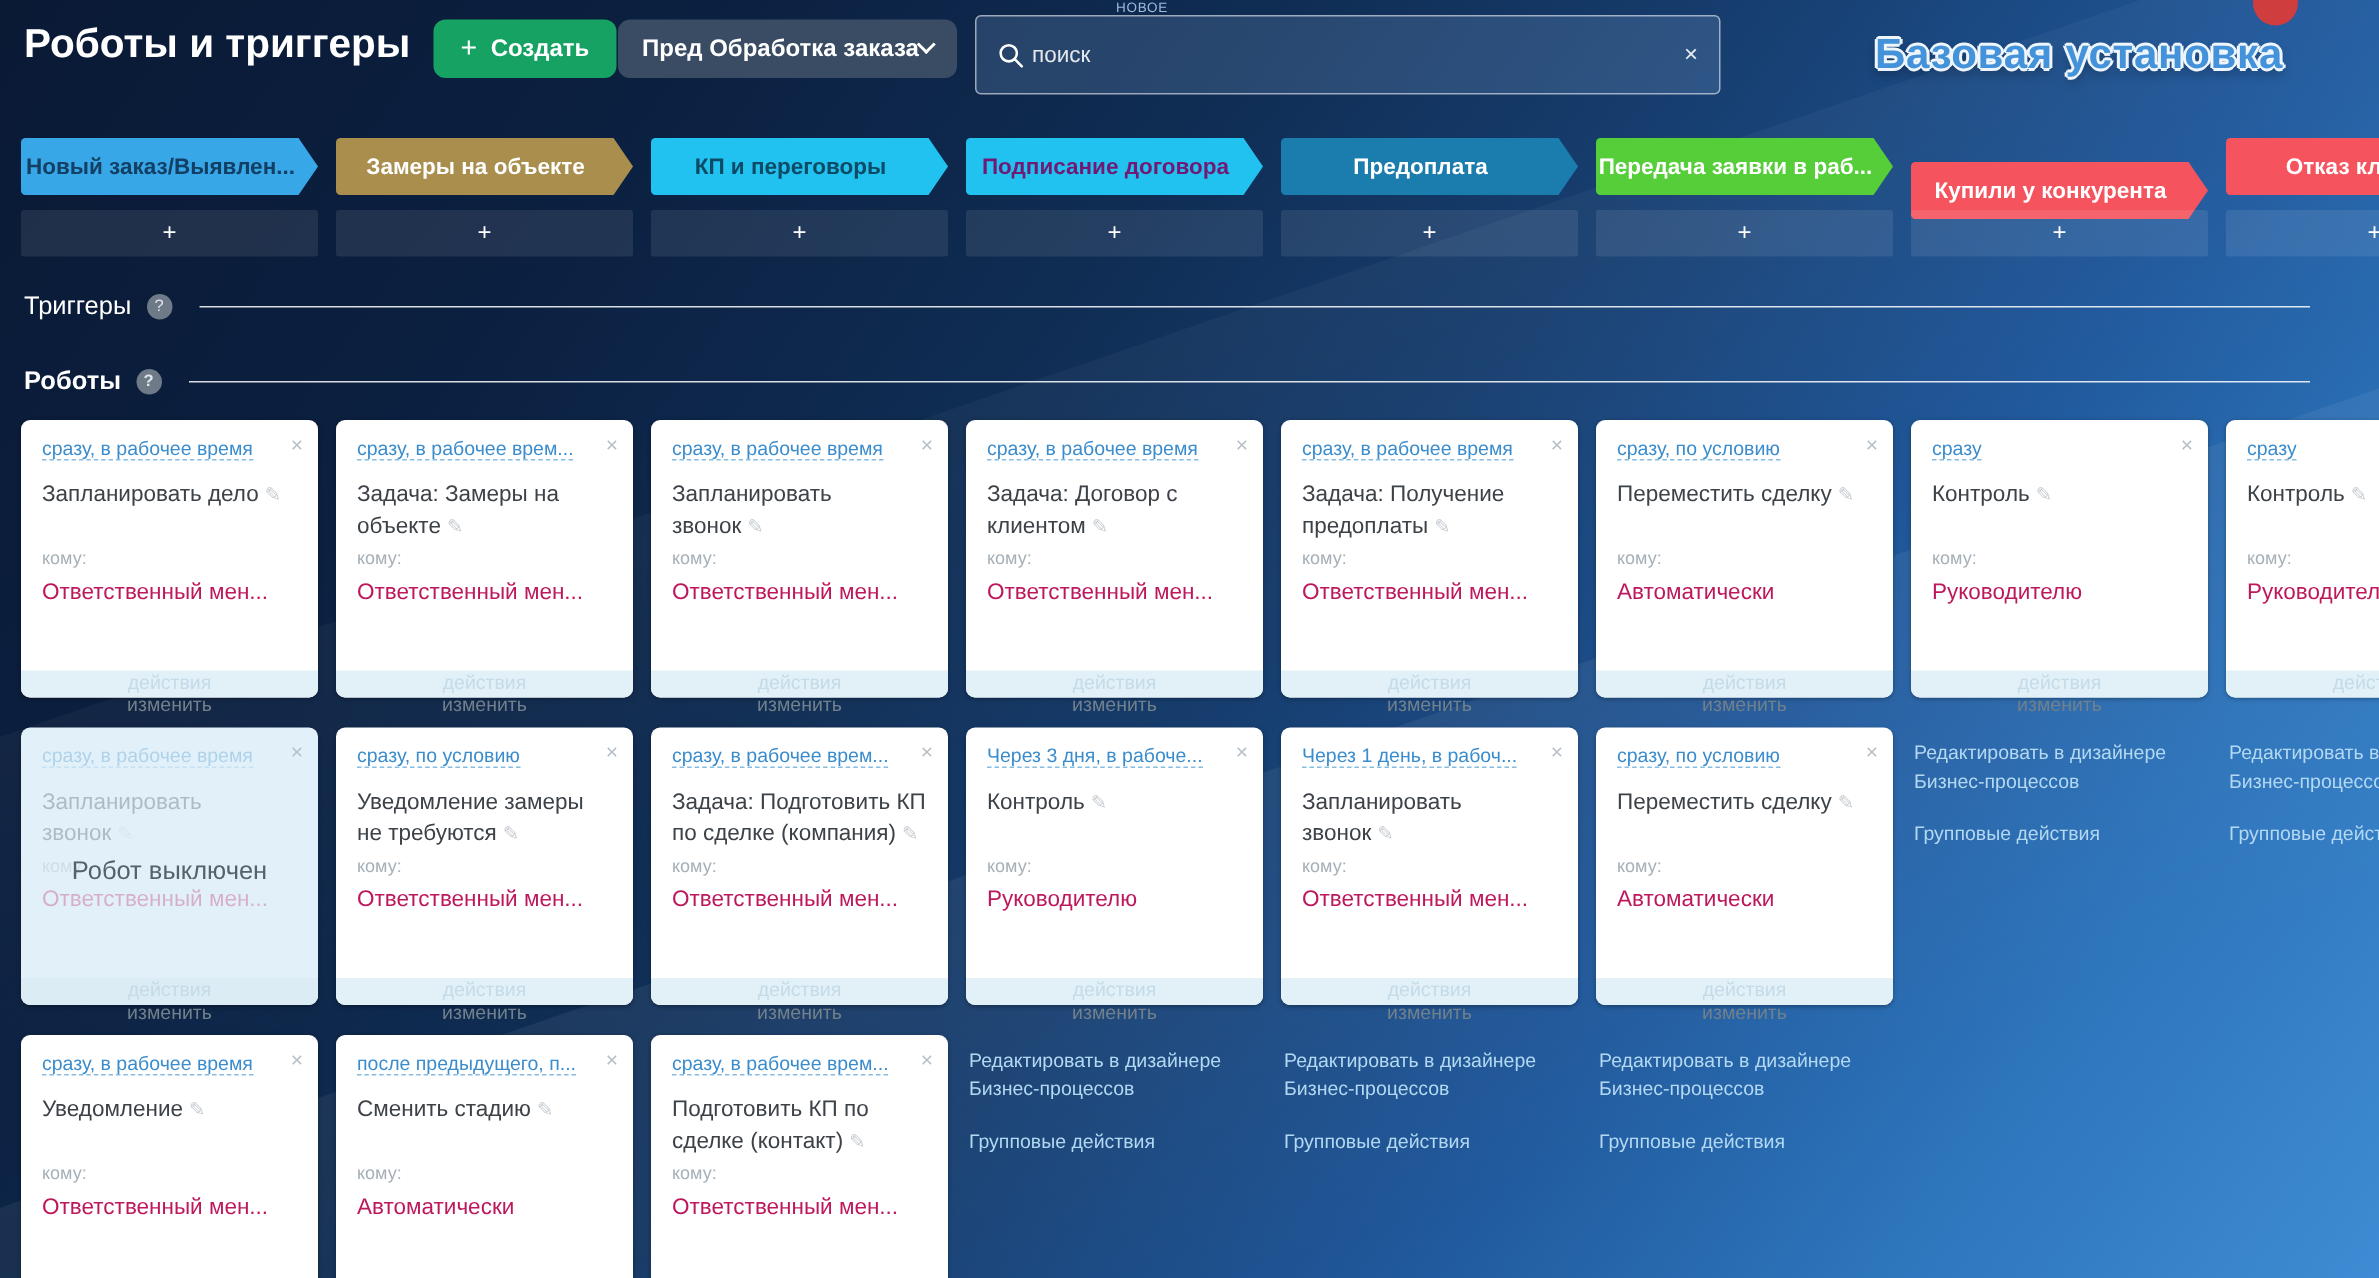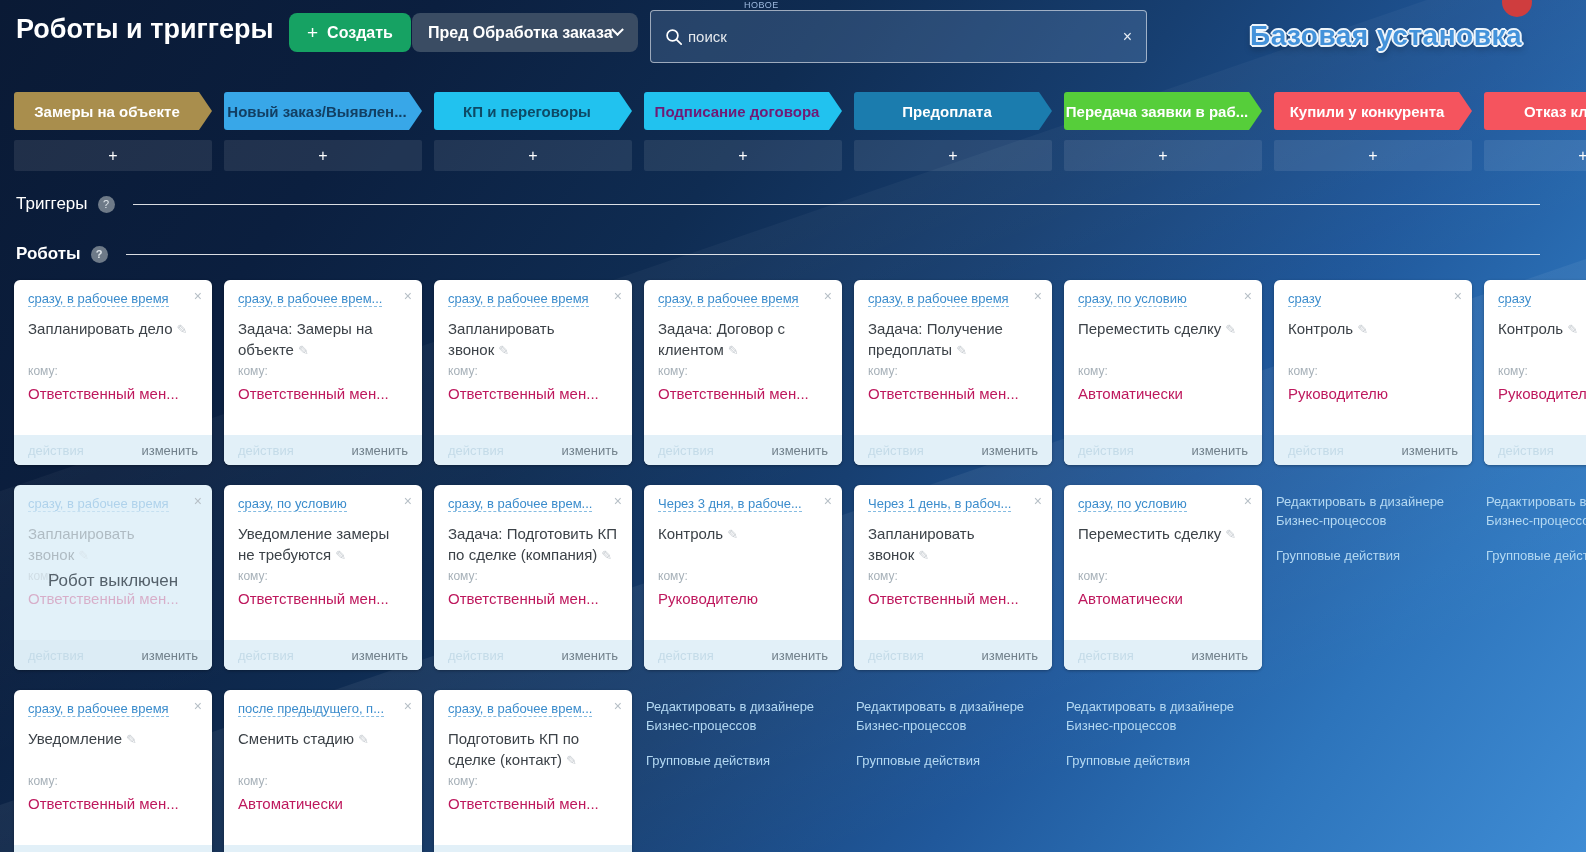--- a/index.html
+++ b/index.html
@@ -71,22 +71,22 @@
   .card-body { flex:1; padding:11px 14px 0; }
   .when-link { display:inline-block; max-width:152px; white-space:nowrap; overflow:hidden;
     font-size:13px; color:#3b8ccc; border-bottom:1px dashed #85bce2; cursor:pointer; }
   .close-btn { position:absolute; top:9px; right:10px; color:#b6bfc6; font-size:14px;
     line-height:1; cursor:pointer; }
   .card-title { margin-top:7px; font-size:15px; color:#3c4248; line-height:1.42; min-height:46px; }
   .pencil { color:#c6cbd0; font-size:13px; margin-left:4px; cursor:pointer; }
   .kome { font-size:12px; color:#a6b0b8; }
   .to-link { display:inline-block; max-width:170px; white-space:nowrap; overflow:hidden;
     font-size:15px; color:#be185d; margin-top:7px; cursor:pointer; }
-  .card-footer { height:30px; background:#e2f0f8; border-radius:0 0 6px 6px; display:flex;
-    align-items:center; justify-content:space-between; padding:0 14px; font-size:13px; }
+  .card-footer { height:18px; background:#e2f0f8; border-radius:0 0 6px 6px; display:flex;
+    align-items:center; justify-content:space-between; padding:0 14px; font-size:13px;flex-direction:column; }
   .actions-label { color:#c4dbe8; }
   .edit-label { color:#71808b; cursor:pointer; }
   .robot-off { display:none; position:absolute; top:86px; left:0; right:0; text-align:center;
     color:#55616b; font-size:17px; }
   .card.disabled { background:#e2f1f9; }
   .card.disabled .card-body { opacity:0.3; }
   .card.disabled .card-footer { background:#dcecf5; }
   .card.disabled .robot-off { display:block; }
 
   .links-block { padding:8px 2px 0; font-size:13px; line-height:1.45; }
@@ -115,39 +115,39 @@
       <circle cx="7.5" cy="7.5" r="5.4" fill="none" stroke="#ffffff" stroke-width="1.7"></circle>
       <line x1="11.8" y1="11.8" x2="16.2" y2="16.2" stroke="#ffffff" stroke-width="1.7" stroke-linecap="round"></line>
     </svg>
     <input class="search-input" placeholder="поиск" style="">
     <span class="search-clear">×</span>
   </div>
   <div class="watermark">Базовая установка</div>
   <div class="notif"></div>
 
   <div class="stage-row">
+      <div class="stage-chip" style="background: rgb(56, 167, 232); color: rgb(18, 63, 99);">
+    <span>Новый заказ/Выявлен...</span>
+  </div>
       <div class="stage-chip" style="background: rgb(169, 142, 77); color: rgb(255, 255, 255);">
     <span>Замеры на объекте</span>
   </div>
-      <div class="stage-chip" style="background: rgb(56, 167, 232); color: rgb(18, 63, 99);">
-    <span>Новый заказ/Выявлен...</span>
-  </div>
       <div class="stage-chip" style="background: rgb(33, 194, 239); color: rgb(13, 74, 102);">
     <span>КП и переговоры</span>
   </div>
       <div class="stage-chip" style="background: rgb(33, 194, 239); color: #701a75;">
     <span>Подписание договора</span>
   </div>
       <div class="stage-chip" style="background: rgb(27, 124, 174); color: rgb(255, 255, 255);">
     <span>Предоплата</span>
   </div>
       <div class="stage-chip" style="background: rgb(86, 206, 58); color: rgb(255, 255, 255);">
     <span>Передача заявки в раб...</span>
   </div>
-      <div class="stage-chip" style="background: rgb(245, 84, 94); color: rgb(255, 255, 255);">
+      <div class="stage-chip" style="background: rgb(245, 84, 94); color: rgb(255, 255, 255); margin-top: 16px;">
     <span>Купили у конкурента</span>
   </div>
       <div class="stage-chip" style="background: rgb(245, 84, 94); color: rgb(255, 255, 255);">
     <span>Отказ клиента</span>
   </div>
     </div>
   <div class="plus-row">
       <div class="plus-cell">
     <span>+</span>
   </div>

